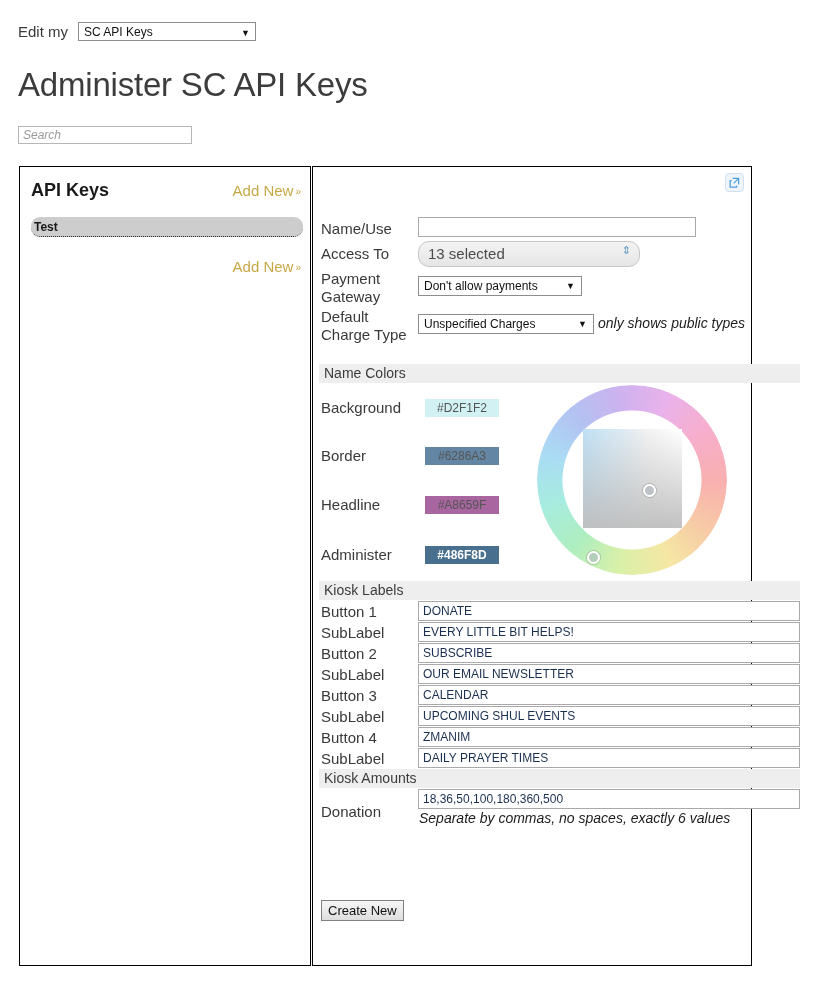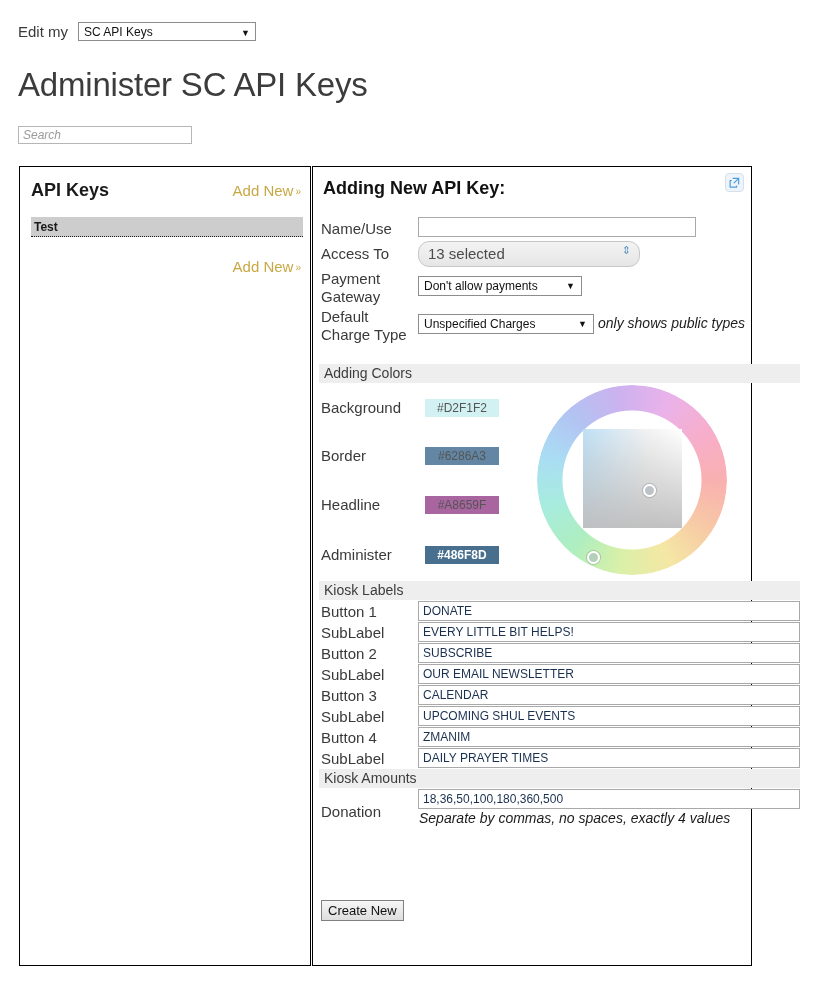--- a/index.html
+++ b/index.html
@@ -133,20 +133,21 @@
   .list-row {
     position: absolute;
     left: 11px;
     top: 50px;
     width: 272px;
     height: 20px;
     background: #cdcdcd;
     border-bottom: 1px dotted #1d1d1d;
     box-sizing: border-box;
     cursor: pointer;
+    border-radius: 9px;
   }
   .list-row-label {
     position: absolute;
     left: 3px;
     top: 3px;
     font-size: 12px;
     font-weight: bold;
     color: #1a1a1a;
   }
 
@@ -388,21 +389,20 @@
     <span class="addnew addnew-bottom">
       <span>Add New</span><span class="chev">»</span>
     </span>
   </div>
   <div class="list-row">
     <span class="list-row-label">Test</span>
   </div>
 </div>
 
 <div class="right-panel">
-  <span class="right-title">Adding New API Key:</span>
   <div class="popout-icon">
     <svg width="11" height="11" viewBox="0 0 12 12" aria-hidden="true">
       <path d="M4.5 1.5h6v6" fill="none" stroke="#4a9ede" stroke-width="1.3" stroke-linecap="round"></path>
       <path d="M10.3 1.7L5.6 6.4" fill="none" stroke="#4a9ede" stroke-width="1.3" stroke-linecap="round"></path>
       <path d="M8.3 9.8v1.2H1.2V3.9h1.3" fill="none" stroke="#4a9ede" stroke-width="1.3" stroke-linecap="round" stroke-linejoin="round"></path>
     </svg>
   </div>
 </div>
 
 <div class="form-area">
@@ -422,21 +422,21 @@
     <span class="caret">▼</span>
   </div>
 
   <span class="flabel" style="left:321px; top:308px; width:96px;">Default Charge Type</span>
   <div class="fselect" style="left:418px; top:314px; width:176px;">
     <span>Unspecified Charges</span>
     <span class="caret">▼</span>
   </div>
   <span class="hint" style="left:598px; top:315px;">only shows public types</span>
 
-  <div class="sect" style="top:364px;">Adding Colors</div>
+  <div class="sect" style="top:364px;">Name Colors</div>
 
   <span class="flabel" style="left:321px; top:399px;">Background</span>
   <div class="swatch" style="left:425px; top:399px; background:#D2F1F2; color:#555555;">#D2F1F2</div>
 
   <span class="flabel" style="left:321px; top:447px;">Border</span>
   <div class="swatch" style="left:425px; top:447px; background:#6286A3; color:#555555;">#6286A3</div>
 
   <span class="flabel" style="left:321px; top:496px;">Headline</span>
   <div class="swatch" style="left:425px; top:496px; background:#A8659F; color:#555555;">#A8659F</div>
 
@@ -474,16 +474,16 @@
   <span class="flabel" style="left:321px; top:729px;">Button 4</span>
   <input class="ftext" style="left: 418px; top: 727px; width: 382px;" type="text" value="ZMANIM">
 
   <span class="flabel" style="left:321px; top:750px;">SubLabel</span>
   <input class="ftext" style="left: 418px; top: 748px; width: 382px;" type="text" value="DAILY PRAYER TIMES">
 
   <div class="sect" style="top:769px;">Kiosk Amounts</div>
 
   <span class="flabel" style="left:321px; top:791px;margin-top:12px;">Donation</span>
   <input class="ftext" style="left: 418px; top: 789px; width: 382px;" type="text" value="18,36,50,100,180,360,500">
-  <span class="hint" style="left:419px; top:810px;">Separate by commas, no spaces, exactly 4 values</span>
+  <span class="hint" style="left:419px; top:810px;">Separate by commas, no spaces, exactly 6 values</span>
 
   <button class="create-btn">Create New</button>
 </div>
 
 </body></html>

